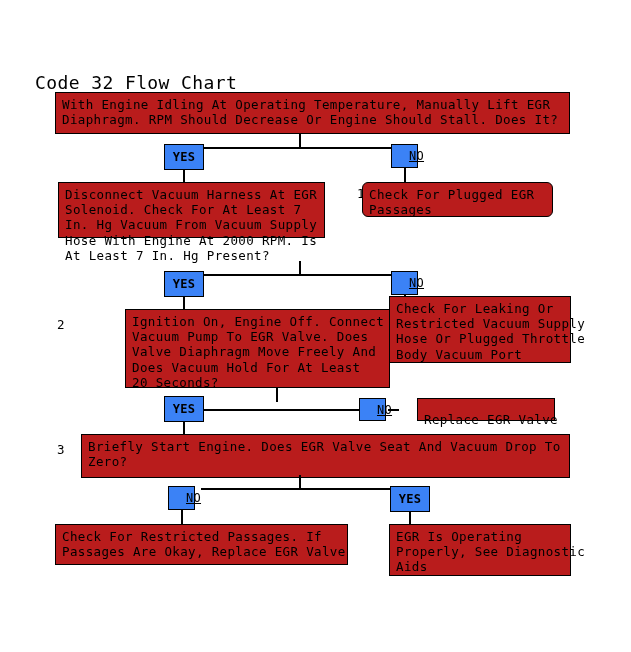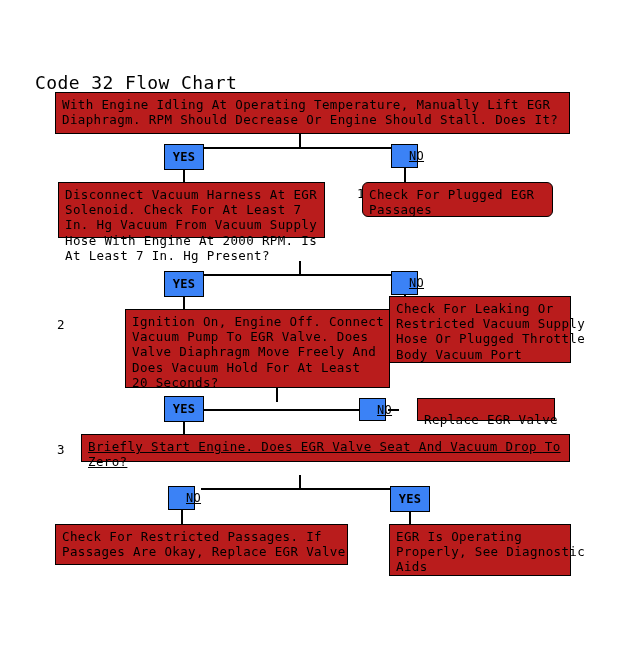--- a/index.html
+++ b/index.html
@@ -121,21 +121,21 @@
   <div class="ln lnh" style="left:388px; top:409px; width:11px;"></div>
 
   <div class="dbox yes" style="left:164px; top:396px; width:40px; height:26px;"><span>YES</span></div>
   <div class="dbox no" style="left:359px; top:398px; width:27px; height:23px;"><span>NO</span></div>
 
   <div class="box" style="left:399px; top:398px; width:138px; height:23px; padding-top:13px;margin-left:18px;">Replace EGR Valve</div>
 
   <div class="ln lnv" style="left:183px; top:422px; height:12px;"></div>
 
   <div class="step-num" style="left:57px; top:442px;">3</div>
-  <div class="box" style="left:81px; top:434px; width:489px; height:28px;text-decoration:underline;">Briefly Start Engine. Does EGR Valve Seat And Vacuum Drop To
+  <div class="box" style="left:81px; top:434px; width:489px; height:44px;">Briefly Start Engine. Does EGR Valve Seat And Vacuum Drop To
 Zero?</div>
 
   <div class="ln lnv" style="left:299px; top:475px; height:14px;"></div>
   <div class="ln lnh" style="left:201px; top:488px; width:200px;"></div>
 
   <div class="dbox no" style="left:168px; top:486px; width:27px; height:24px;"><span>NO</span></div>
   <div class="dbox yes" style="left:390px; top:486px; width:40px; height:26px;"><span>YES</span></div>
 
   <div class="ln lnv" style="left:181px; top:510px; height:14px;"></div>
   <div class="ln lnv" style="left:409px; top:512px; height:12px;"></div>

